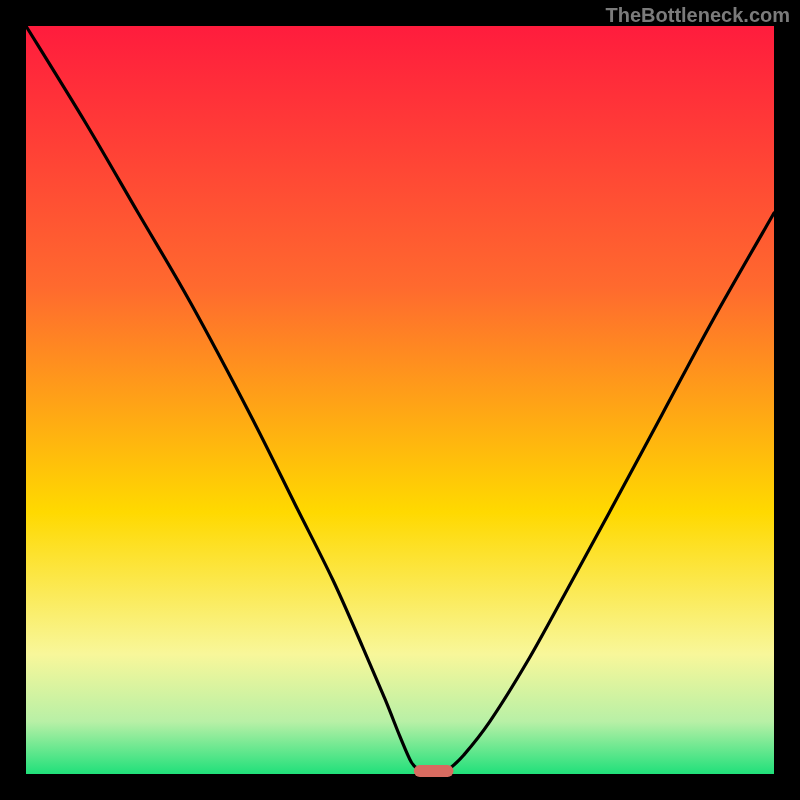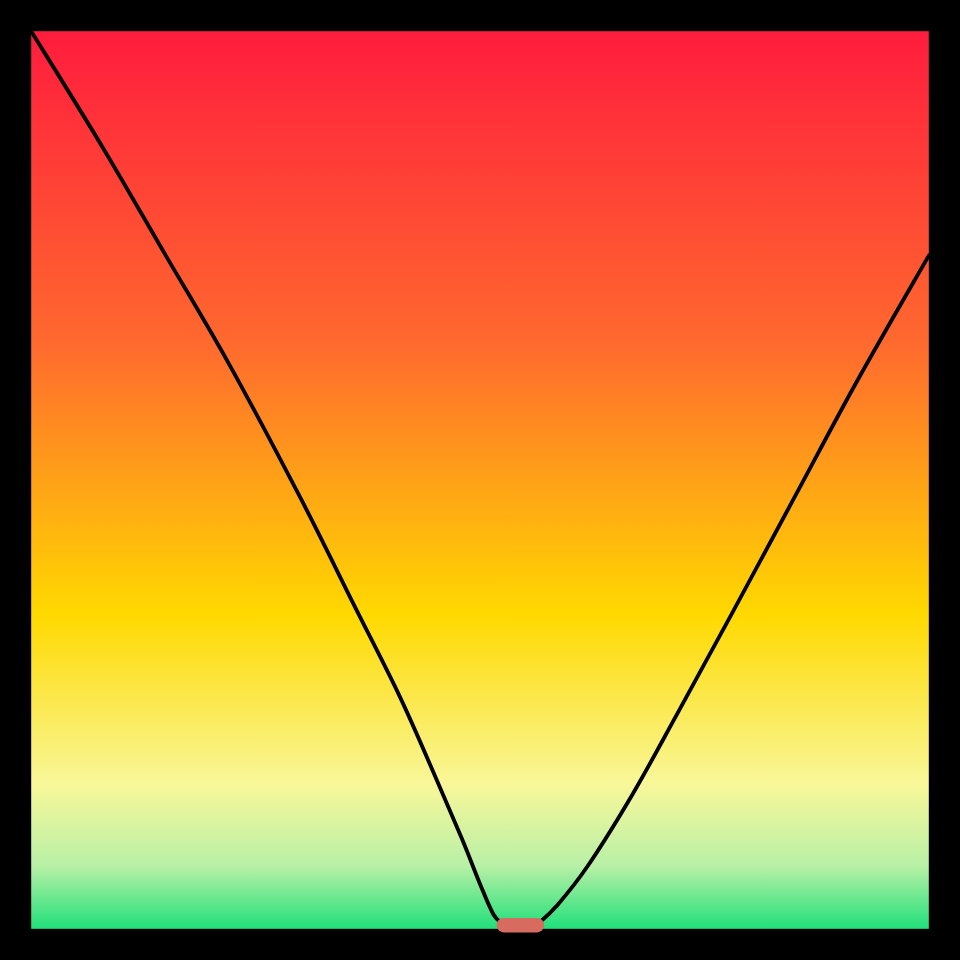--- a/index.html
+++ b/index.html
@@ -53,13 +53,14 @@
       </defs>
       <rect x="26" y="26" width="748" height="748" fill="url(#bg-grad)"></rect>
 
       <path id="curve-left" fill="none" stroke="#000000" stroke-width="3.2" stroke-linecap="round" d="M 26 26 C 35.973333333333336 42.20666666666666, 67.14 92.07333333333334, 85.84 123.24000000000001 C 104.54 154.40666666666667, 120.74666666666666 183.08, 138.2 213 C 155.6533333333333 242.92, 171.86 269.09999999999997, 190.56 302.76 C 209.26 336.42, 232.9466666666667 381.3, 250.4 414.96000000000004 C 267.85333333333335 448.62000000000006, 281.56666666666666 477.29333333333335, 295.28 504.72 C 308.9933333333333 532.1466666666666, 321.46 555.8333333333333, 332.68 579.52 C 343.90000000000003 603.2066666666667, 353.87333333333333 626.8933333333333, 362.6 646.84 C 371.3266666666667 666.7866666666667, 378.8066666666666 684.24, 385.03999999999996 699.2 C 391.2733333333333 714.1600000000001, 395.63666666666666 726.128, 400 736.6 C 404.36333333333334 747.072, 408.10333333333335 756.5466666666667, 411.22 762.032 C 414.3366666666667 767.5173333333333, 417.4533333333333 768.2653333333333, 418.7 769.512"></path>
       <path id="curve-right" fill="none" stroke="#000000" stroke-width="3.2" stroke-linecap="round" d="M 448.61999999999995 769.512 C 451.1133333333333 767.1433333333333, 456.7233333333333 763.2786666666666, 463.58 755.3 C 470.43666666666667 747.3213333333333, 479.1633333333333 737.2233333333334, 489.76 721.64 C 500.3566666666667 706.0566666666666, 514.6933333333334 682.9933333333333, 527.1600000000001 661.8 C 539.6266666666668 640.6066666666666, 550.8466666666666 619.4133333333333, 564.56 594.48 C 578.2733333333333 569.5466666666667, 593.2333333333333 542.12, 609.44 512.2 C 625.6466666666668 482.28000000000003, 644.3466666666666 447.3733333333334, 661.8 414.96000000000004 C 679.2533333333333 382.5466666666667, 695.46 351.38000000000005, 714.1600000000001 317.72 C 732.8600000000001 284.06, 764.0266666666666 230.45333333333335, 774 213"></path>
 
       <rect id="min-marker" rx="6" ry="6" height="12" fill="#d86b60" x="413.83799999999997" width="39.64400000000006" y="765.008"></rect>
     </g>
   </svg>
 
+  <div class="attribution">TheBottleneck.com</div>
 </div>
 
 </body></html>

